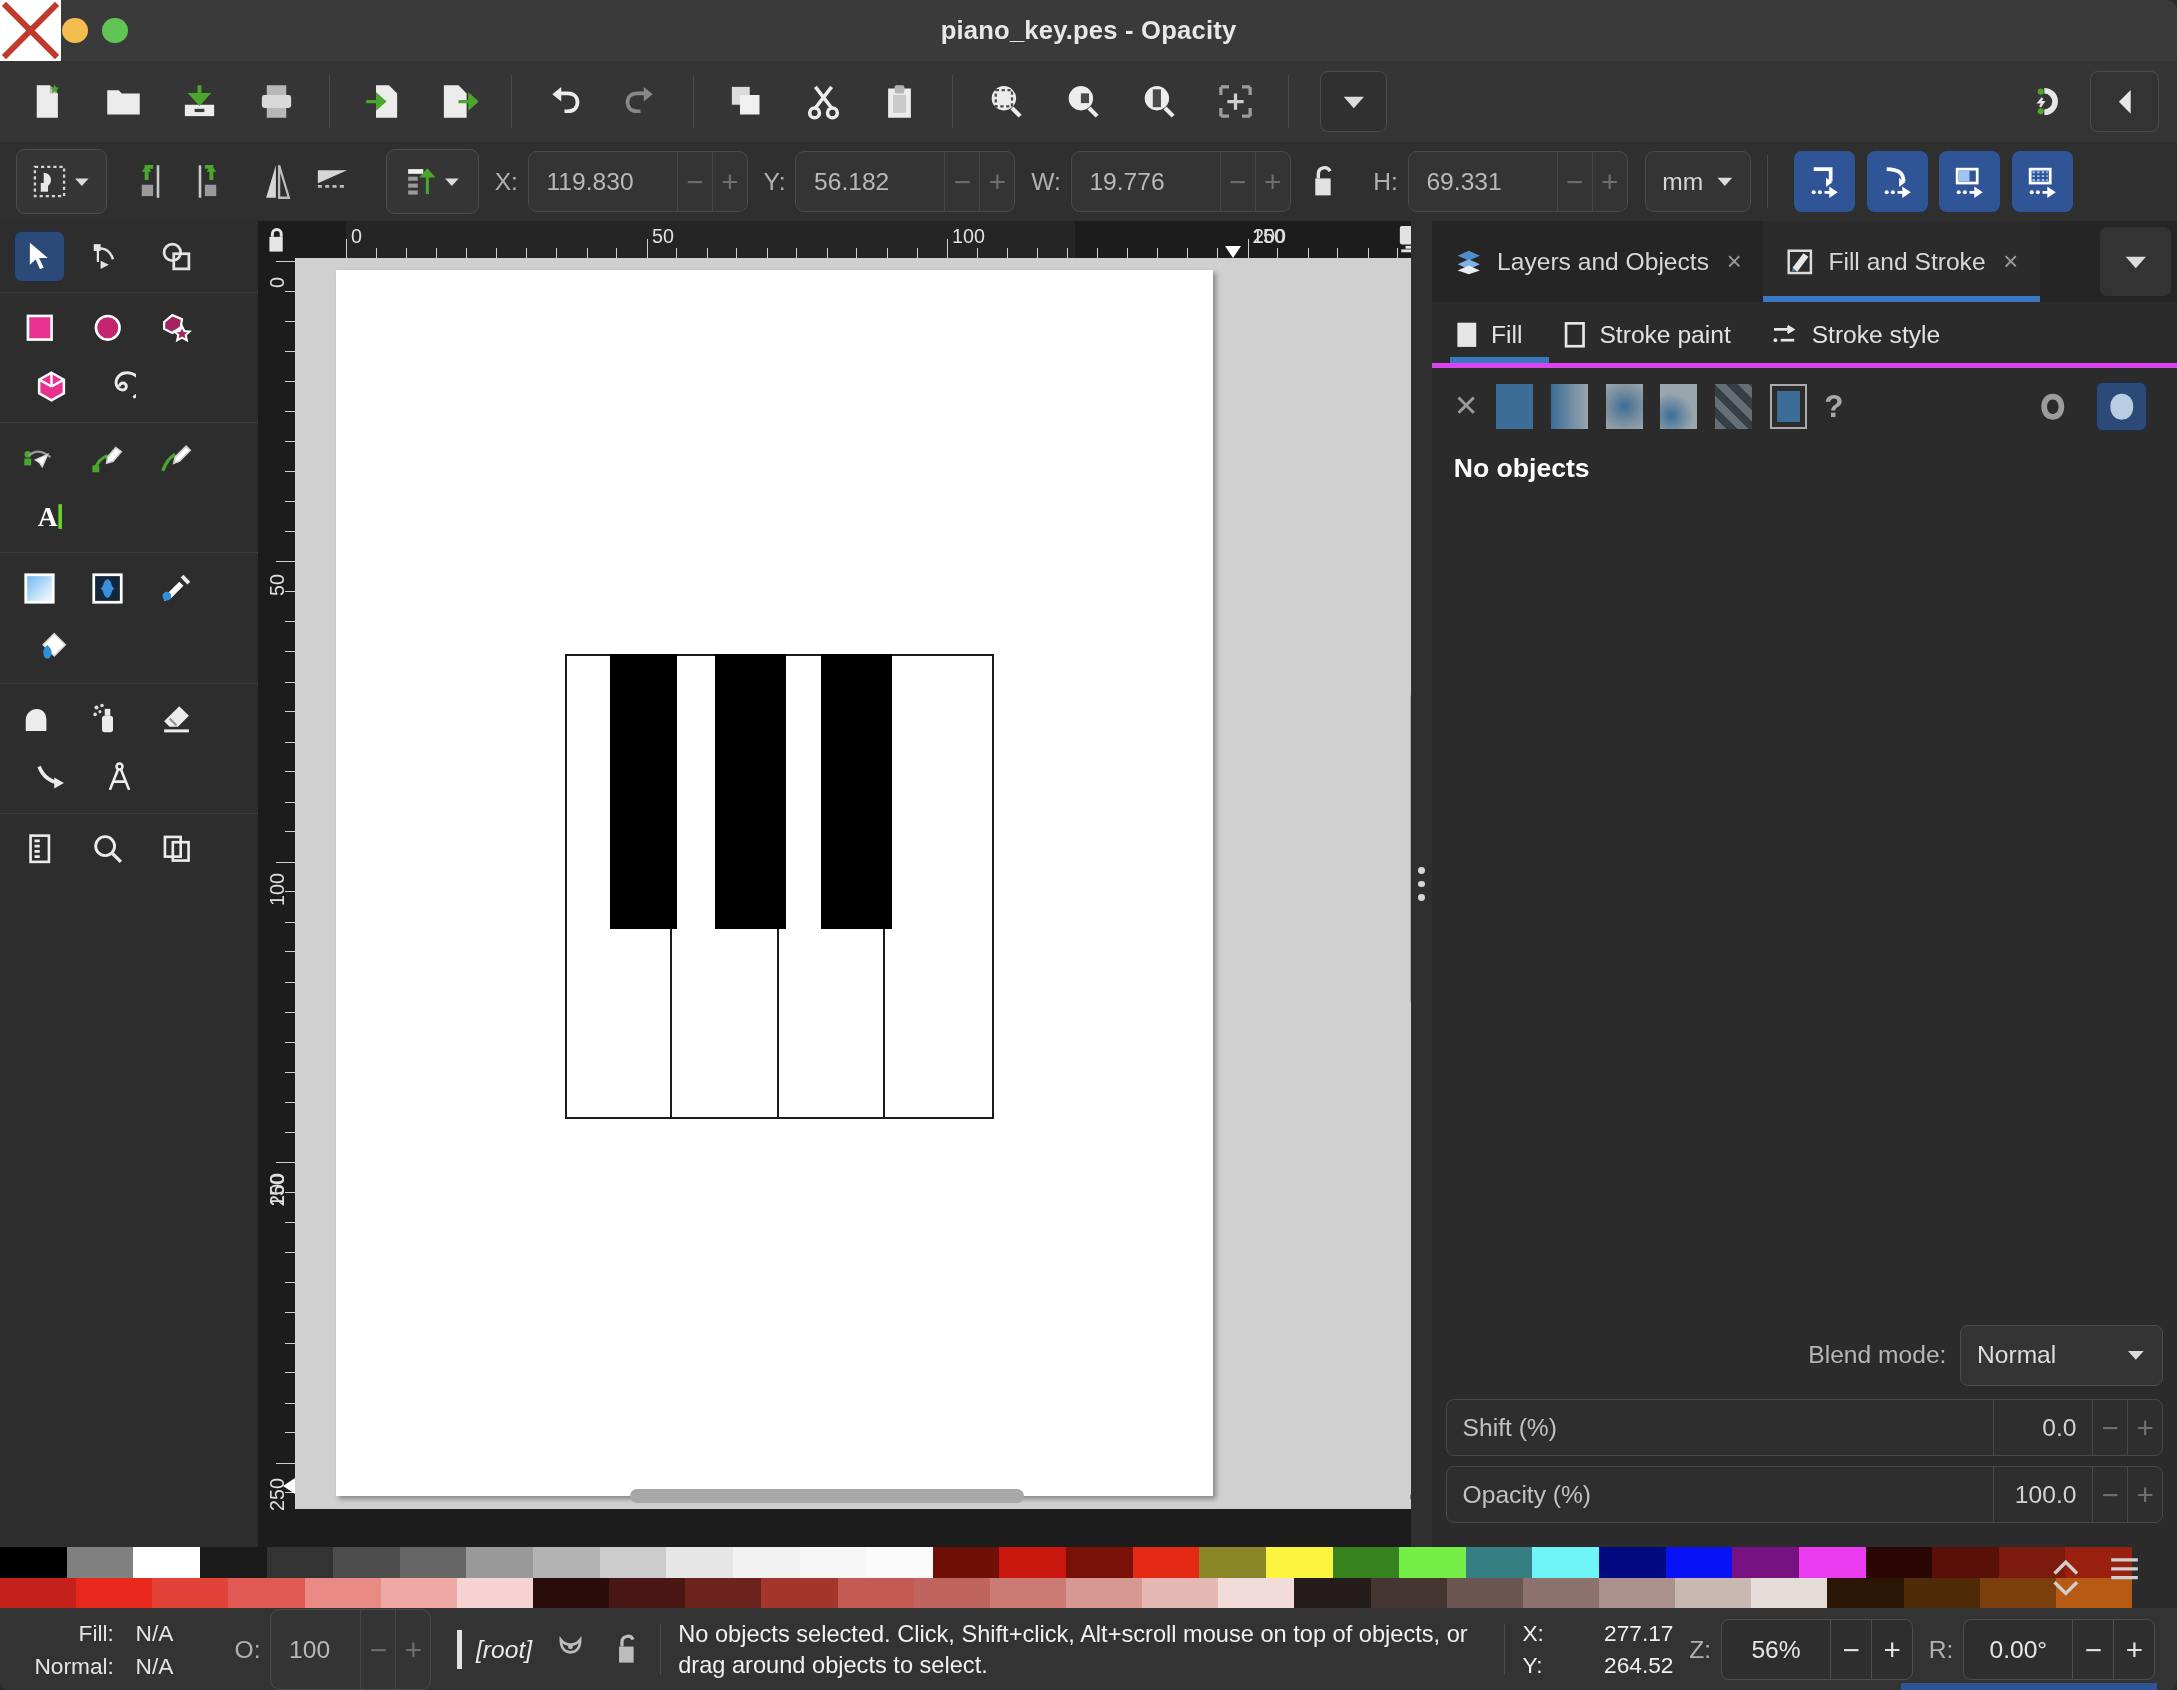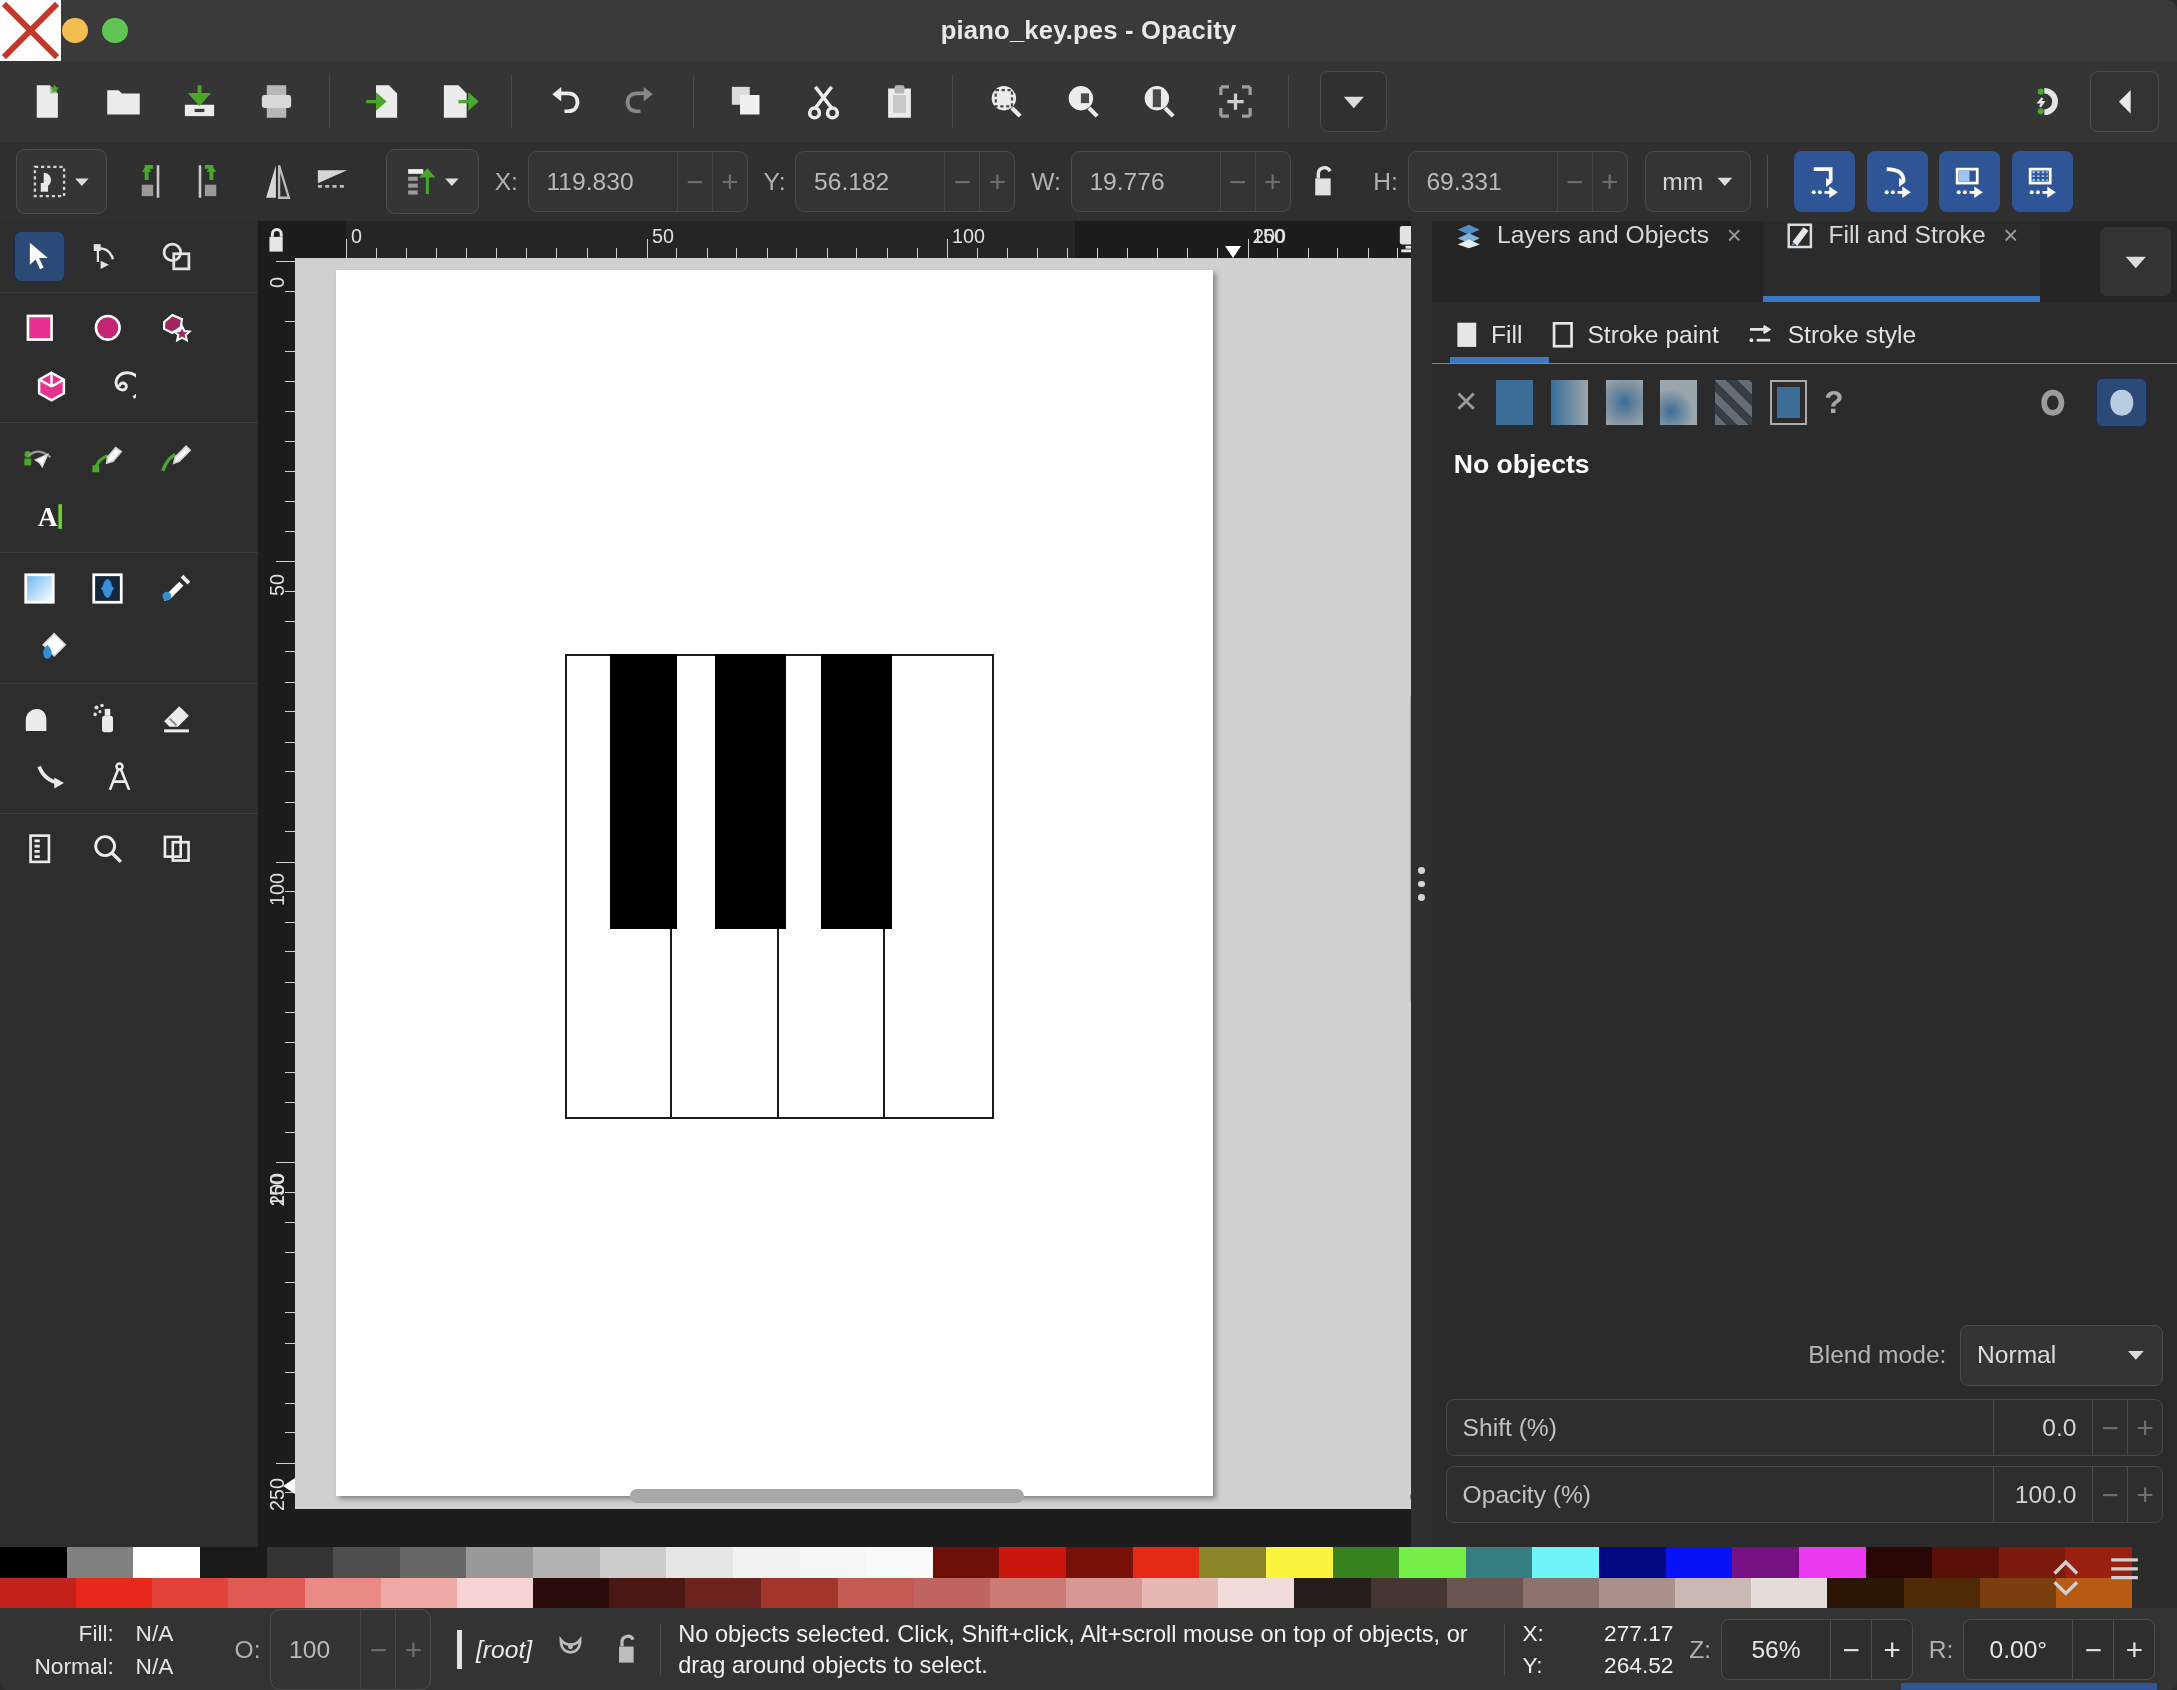--- a/index.html
+++ b/index.html
@@ -146,34 +146,34 @@
   .dots { display:flex; flex-direction:column; gap:6.9px; }
   .dots i { width:6.9px; height:6.9px; border-radius:50%; background:#d6d6d6; display:block; }
 
   
   .dock {
     position:absolute; left: 1432px; top: 221px; width: 745px; height: 1326px;
     background: #2b2b2b;
   }
   .docktabs { display:flex; height: 81px; background:#252525; align-items:stretch; }
   .dtab {
-    display:flex; gap: 13.8px; padding: 0 21.7px; cursor:pointer;
+    display:flex; align-items:center; gap: 13.8px; padding: 0 21.7px; cursor:pointer;
     position:relative; color:#d8d8d8; font-size: 24.6px;
   }
   .dtab.active { background:#2b2b2b; }
   .dtab.active::after {
     content:''; position:absolute; left:0; right:0; bottom:0; height:5.9px; background:#3b78c2;
   }
   .dtab .x { color:#9a9a9a; font-size: 25.6px; margin-left: 3.9px; }
   .dtab-more {
     width: 71px; display:flex; align-items:center; justify-content:center;
     background:#333; margin: 5.9px 5.9px 5.9px 0; border-radius: 6.9px; cursor:pointer;
   }
 
-  .subtabs { display:flex; gap: 0; padding: 9.9px 11.8px 0 11.8px; border-bottom:1px solid #d946ef; }
+  .subtabs { display:flex; gap: 12px; padding: 9.9px 11.8px 0 11.8px; border-bottom:5px solid #d946ef; }
   .stab {
     display:flex; align-items:center; gap:11.8px; padding: 7.9px 17.7px 13.8px 9.9px;
     position:relative; color:#e2e2e2; font-size: 24.6px; cursor:pointer;
   }
   .stab.active::after {
     content:''; position:absolute; left:5.9px; width:99px; bottom:0; height:5.9px; background:#3b78c2;
   }
   .paintrow { display:flex; align-items:center; gap: 17.7px; padding: 13.8px 21.7px 5.9px 21.7px; }
   .pswatch { width: 37px; height: 45px; cursor:pointer; }
   .pswatch.flat { background:#3b6d96; }

